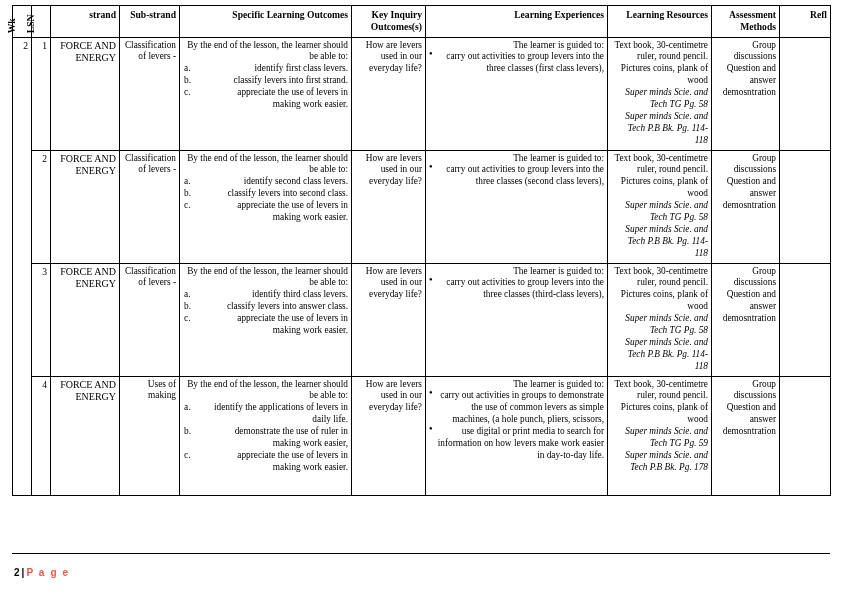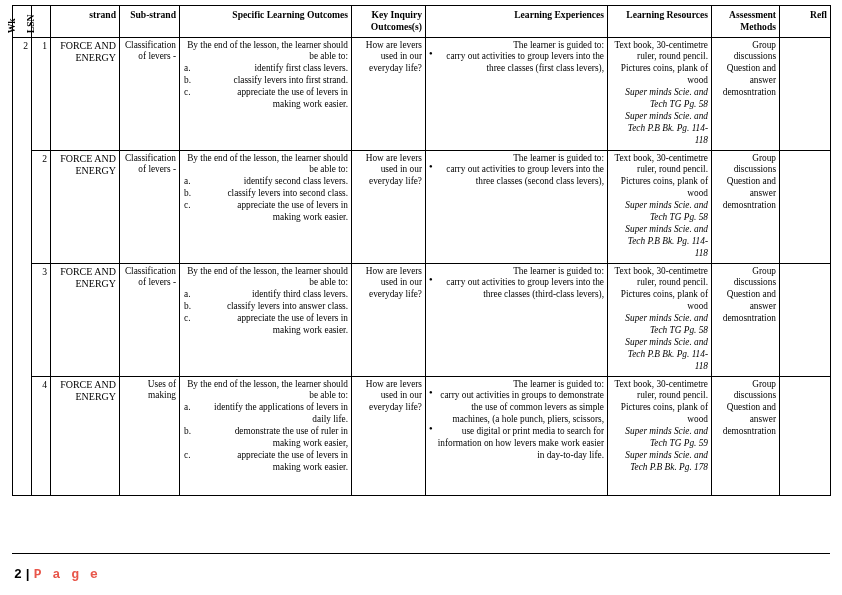--- a/index.html
+++ b/index.html
@@ -113,22 +113,22 @@
     left: 12px;
     top: 553px;
     width: 818px;
     height: 1px;
     background: #000000;
   }
   #footer-text {
     position: absolute;
     left: 14px;
     top: 567px;
-    font-family: Liberation Mono, monospace;
-    font-size: 13px;
+    font-family: Liberation Sans, sans-serif;
+    font-size: 10px;
     font-weight: bold;
   }
   #footer-text .pg-num { color: #000000; }
   #footer-text .pg-sep { color: #000000; padding: 0 2px; }
   #footer-text .pg-word { color: #e8564a; letter-spacing: 1.6px; }
 </style>
 </head>
 <body>
 
 <div id="page">

